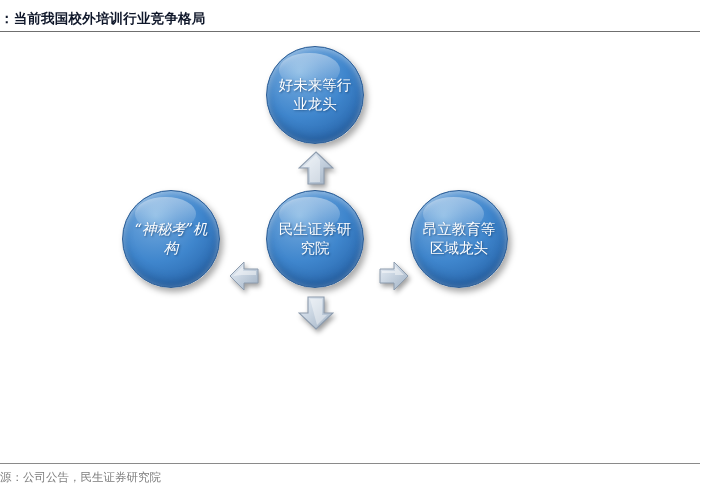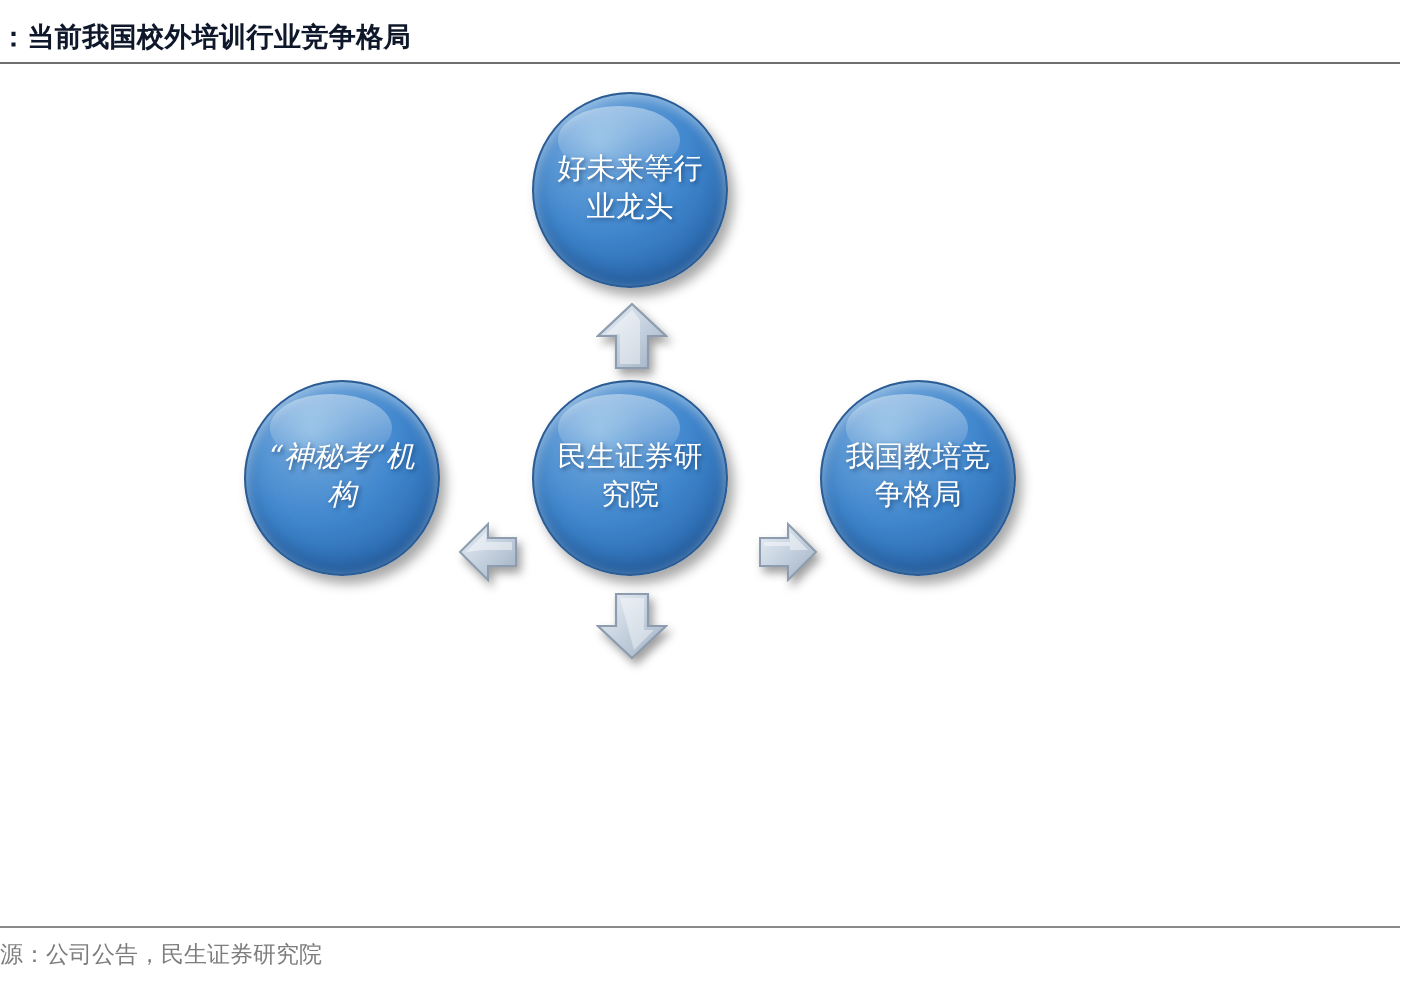--- a/index.html
+++ b/index.html
@@ -153,21 +153,21 @@
 
   <div class="node" id="node-left">
     <span class="node-label">“神秘考”机构</span>
   </div>
 
   <div class="node" id="node-center">
     <span class="node-label">民生证券研究院</span>
   </div>
 
   <div class="node" id="node-right">
-    <span class="node-label">我国教培竞争格局</span>
+    <span class="node-label">昂立教育等区域龙头</span>
   </div>
 
 
   <div class="arrow" id="arrow-up">
     <svg width="36" height="34" viewBox="0 0 36 34">
       <defs>
         <linearGradient id="gUp" x1="0" y1="0" x2="1" y2="1">
           <stop offset="0%" stop-color="#e8eef5"></stop>
           <stop offset="40%" stop-color="#cdd8e4"></stop>
           <stop offset="100%" stop-color="#9fb0c3"></stop>

